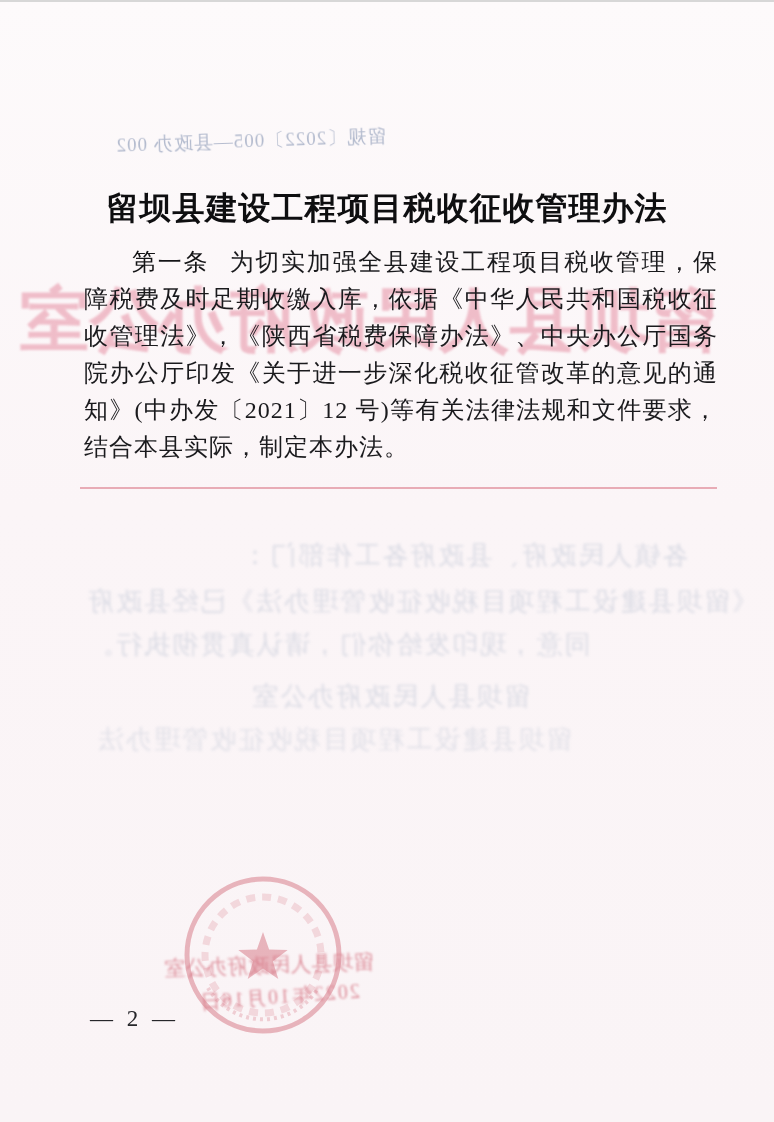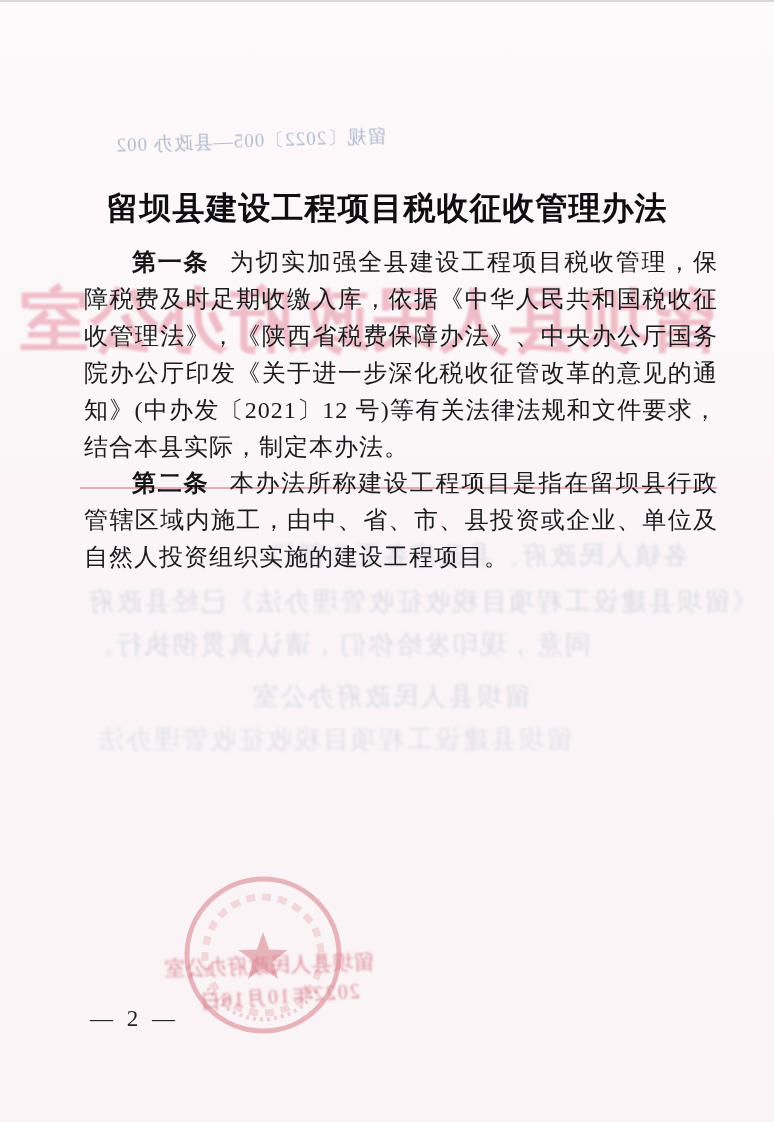--- a/index.html
+++ b/index.html
@@ -72,21 +72,21 @@
     color:#0e0e10;
   }
   .body-block{
     position:absolute;top:244px;left:84px;width:634px;
     font-size:24px;line-height:36.9px;letter-spacing:1px;
     color:#1a1a1d;
     text-align:justify;
   }
   .para{margin:0;text-indent:2em;}
   .para .num{
-    font-weight:bold;
+    font-weight:normal;
     font-family:"Liberation Sans","DejaVu Sans",sans-serif;
     margin-right:.85em;
     color:#141416;
   }
   .page-number{
     position:absolute;top:1006px;left:90px;
     font-size:23px;letter-spacing:4px;color:#26262a;
   }
 </style>
 </head>
@@ -119,18 +119,17 @@
     </svg>
   </div>
 
   <div class="bleed office-line">留坝县人民政府办公室</div>
   <div class="bleed date-line">2022年10月16日</div>
 
   <h1 class="doc-title">留坝县建设工程项目税收征收管理办法</h1>
 
   <div class="body-block">
     <p class="para"><span class="num">第一条</span><span>为切实加强全县建设工程项目税收管理，保障税费及时足期收缴入库，依据《中华人民共和国税收征收管理法》，《陕西省税费保障办法》、中央办公厅国务院办公厅印发《关于进一步深化税收征管改革的意见的通知》(中办发〔2021〕12 号)等有关法律法规和文件要求，结合本县实际，制定本办法。</span></p>
-    <p class="para"><span class="num">第二条</span><span>本办法所称建设工程项目是指在留坝县行政管辖区域内施工，由中、省、市、县投资或企业、单位及自然人投资组织实施的建设工程项目。</span></p>
   </div>
 
   <div class="page-number">— 2 —</div>
 
 </div>
 
 </body></html>

